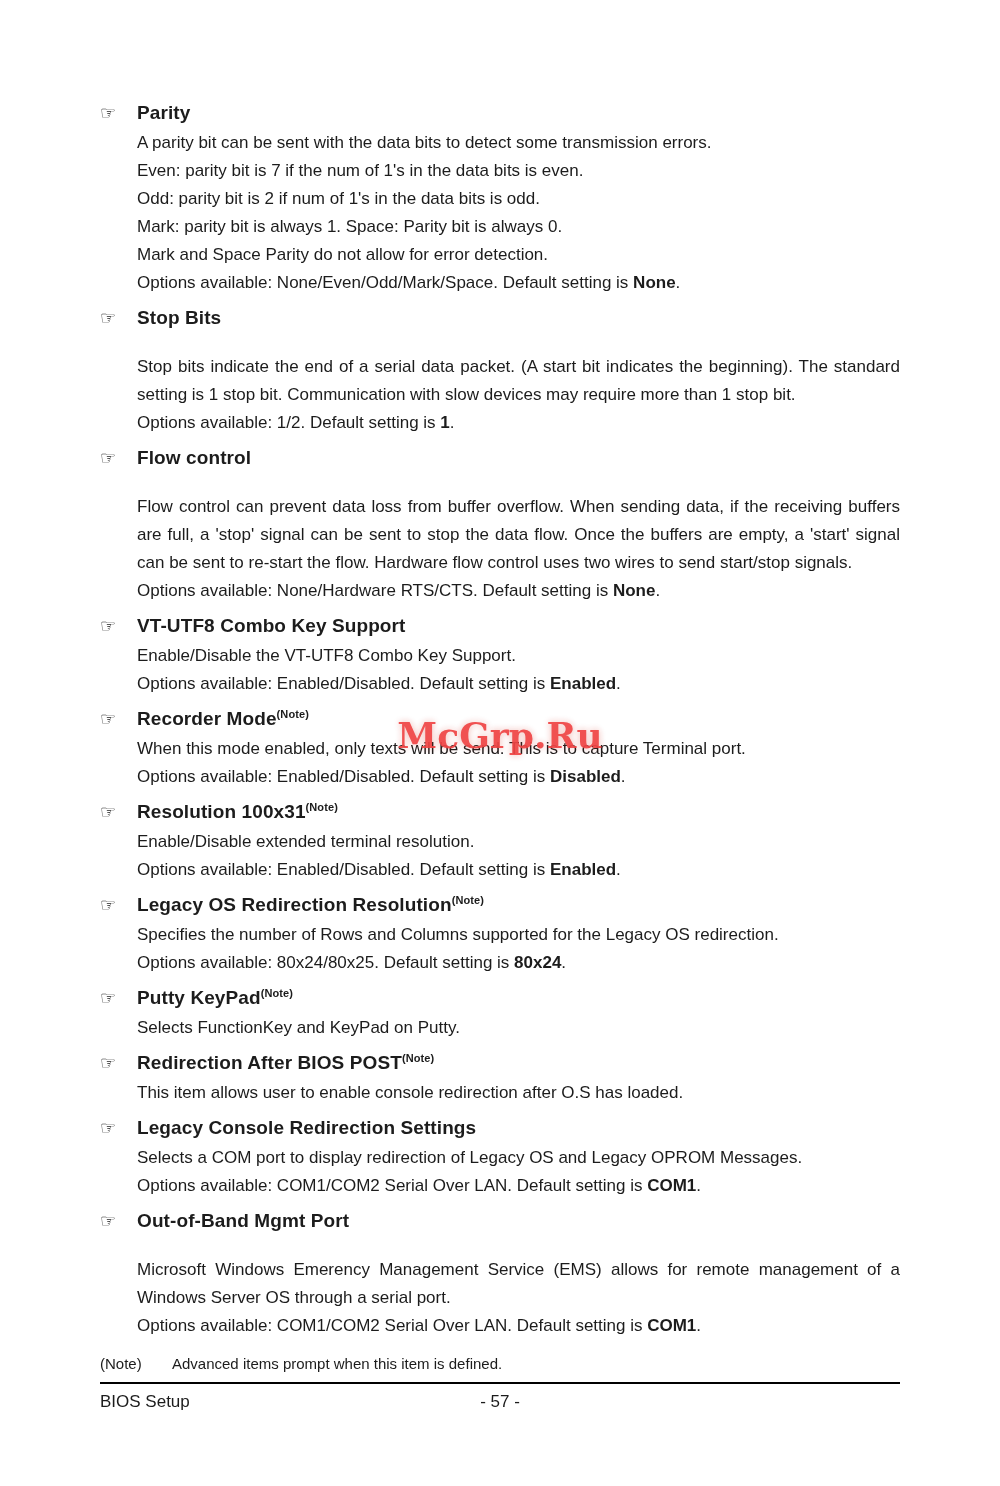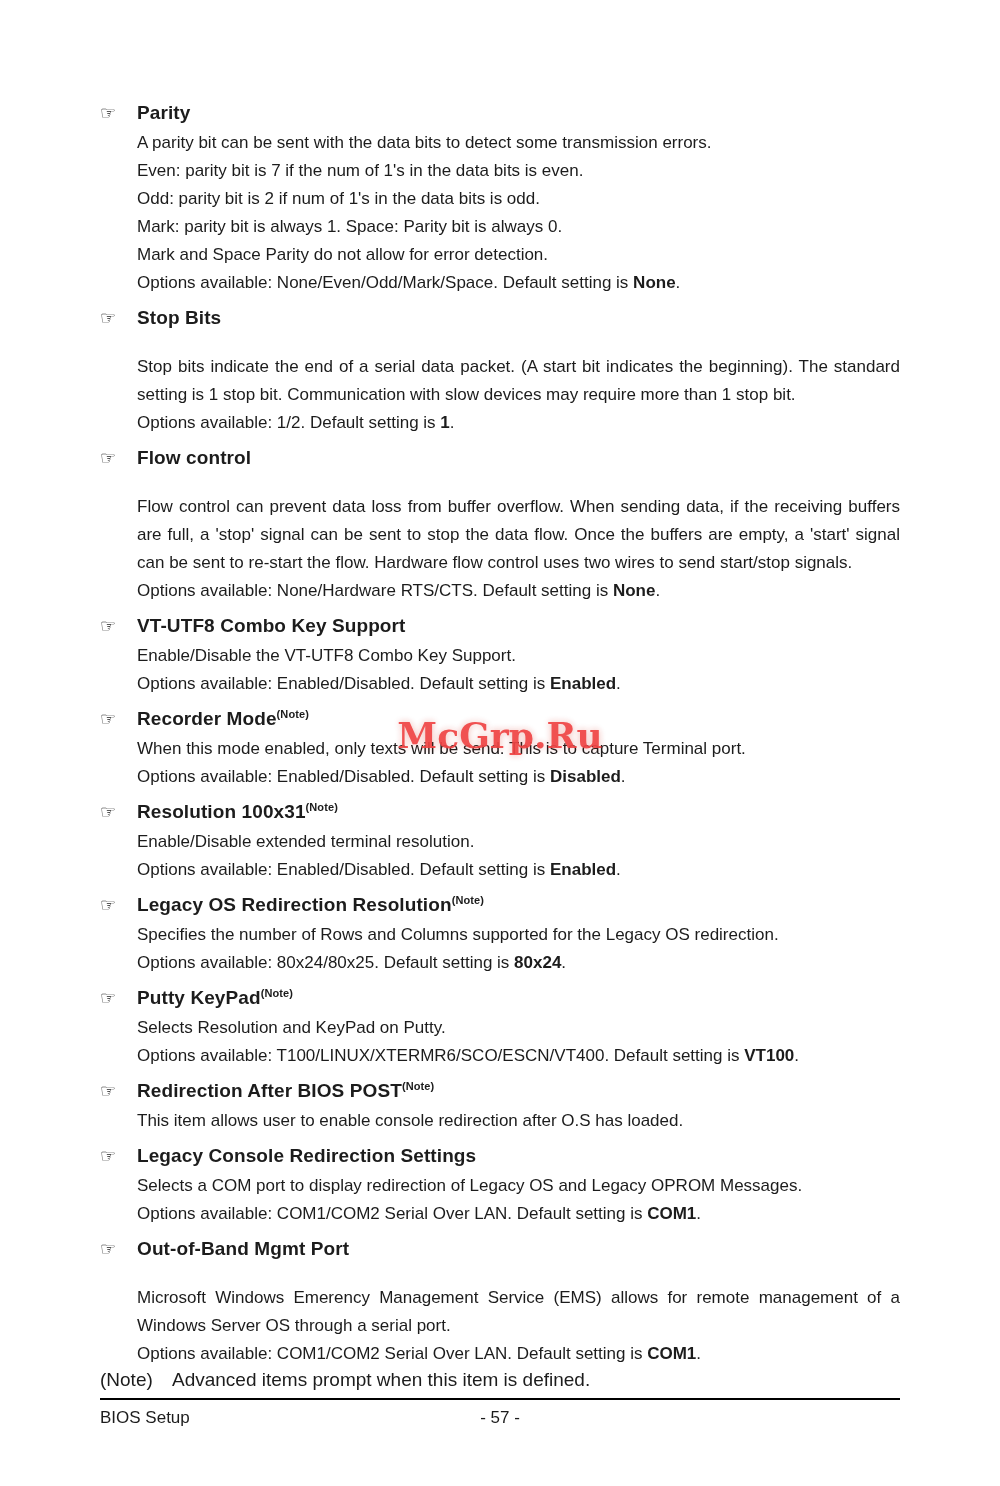--- a/index.html
+++ b/index.html
@@ -14,21 +14,21 @@
   .para{margin:0 0 0 37px;font-size:17px;line-height:28px;}
   .para.justify{text-align:justify;margin-top:24px;}
   .para b{font-weight:bold;}
   .watermark{
     position:absolute;left:50%;top:714px;transform:translateX(-50%);
     font-family:"DejaVu Serif",serif;font-weight:bold;font-size:36px;
     color:#ef4444;opacity:0.93;z-index:5;white-space:nowrap;
     text-shadow:0 0 7px rgba(208,42,28,0.35);
   }
   .footer{position:absolute;left:100px;top:1352px;width:800px;}
-  .footnote{font-size:19px;line-height:24px;margin-top:16px;}
+  .footnote{font-size:15px;line-height:24px;}
   .footnote .note-label{display:inline-block;width:72px;}
   .rule{border:none;border-top:2.5px solid #000;margin:6px 0 6px 0;width:800px;}
   .footer-row{position:relative;font-size:17px;line-height:24px;}
   .page-number{position:absolute;left:0;right:0;text-align:center;}
 </style>
 </head>
 <body>
 
 <div class="page">
 
@@ -93,22 +93,21 @@
           <span class="sec-title">Legacy OS Redirection Resolution<sup class="note-sup">(Note)</sup></span>
         </div>
         <p class="para"><span>Specifies the number of Rows and Columns supported for the Legacy OS redirection.</span></p>
         <p class="para"><span>Options available: 80x24/80x25. Default setting is </span><b>80x24</b><span>.</span></p>
       </section>
       <section class="section">
         <div class="sec-head">
           <span class="bullet">☞</span>
           <span class="sec-title">Putty KeyPad<sup class="note-sup">(Note)</sup></span>
         </div>
-        <p class="para"><span>Selects Resolution and KeyPad on Putty.</span></p>
-        <p class="para"><span>Options available: T100/LINUX/XTERMR6/SCO/ESCN/VT400. Default setting is </span><b>VT100</b><span>.</span></p>
+        <p class="para"><span>Selects FunctionKey and KeyPad on Putty.</span></p>
       </section>
       <section class="section">
         <div class="sec-head">
           <span class="bullet">☞</span>
           <span class="sec-title">Redirection After BIOS POST<sup class="note-sup">(Note)</sup></span>
         </div>
         <p class="para"><span>This item allows user to enable console redirection after O.S has loaded.</span></p>
       </section>
       <section class="section">
         <div class="sec-head">

